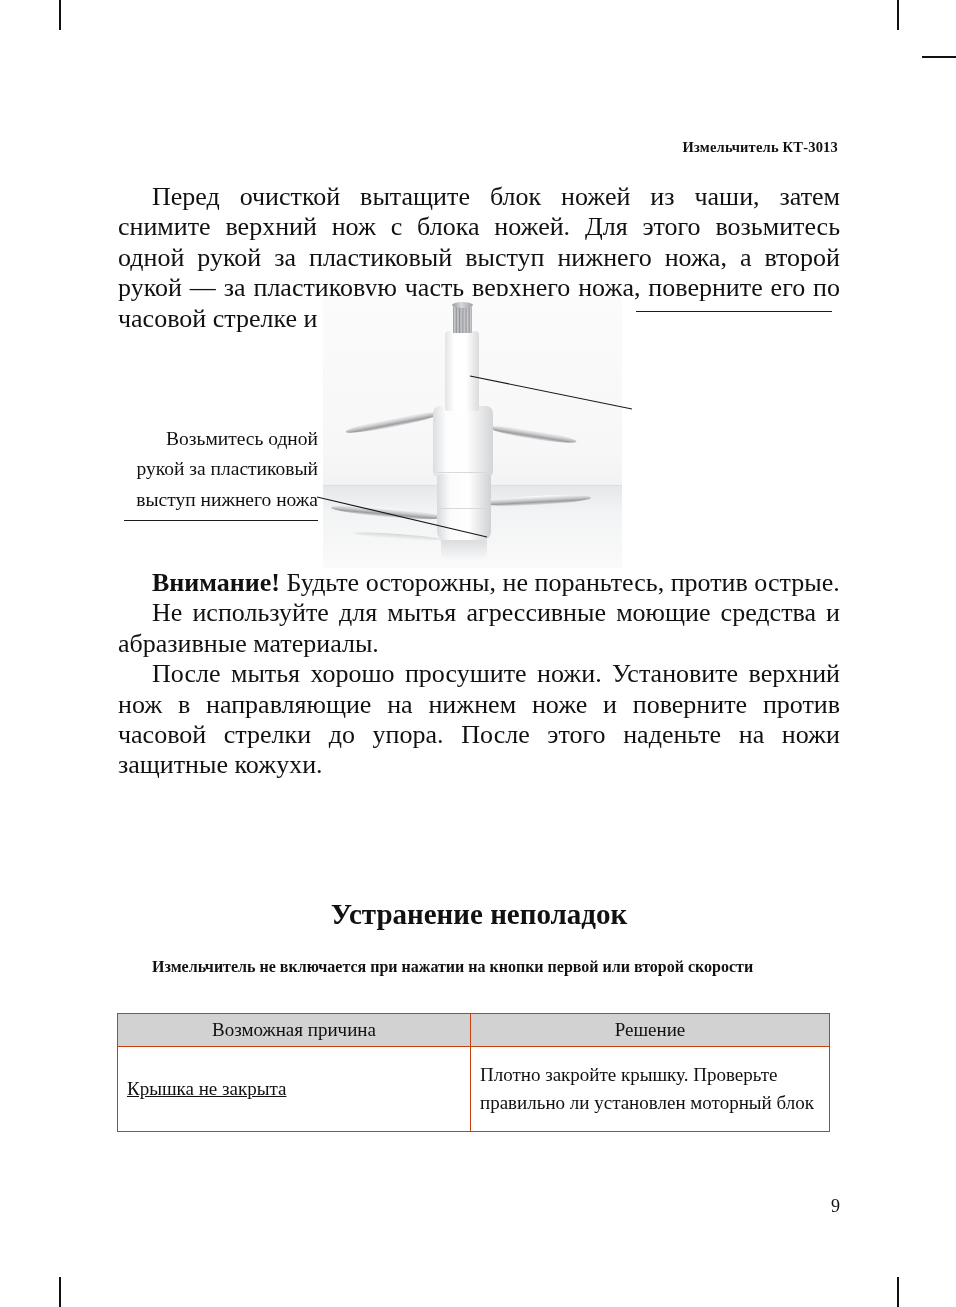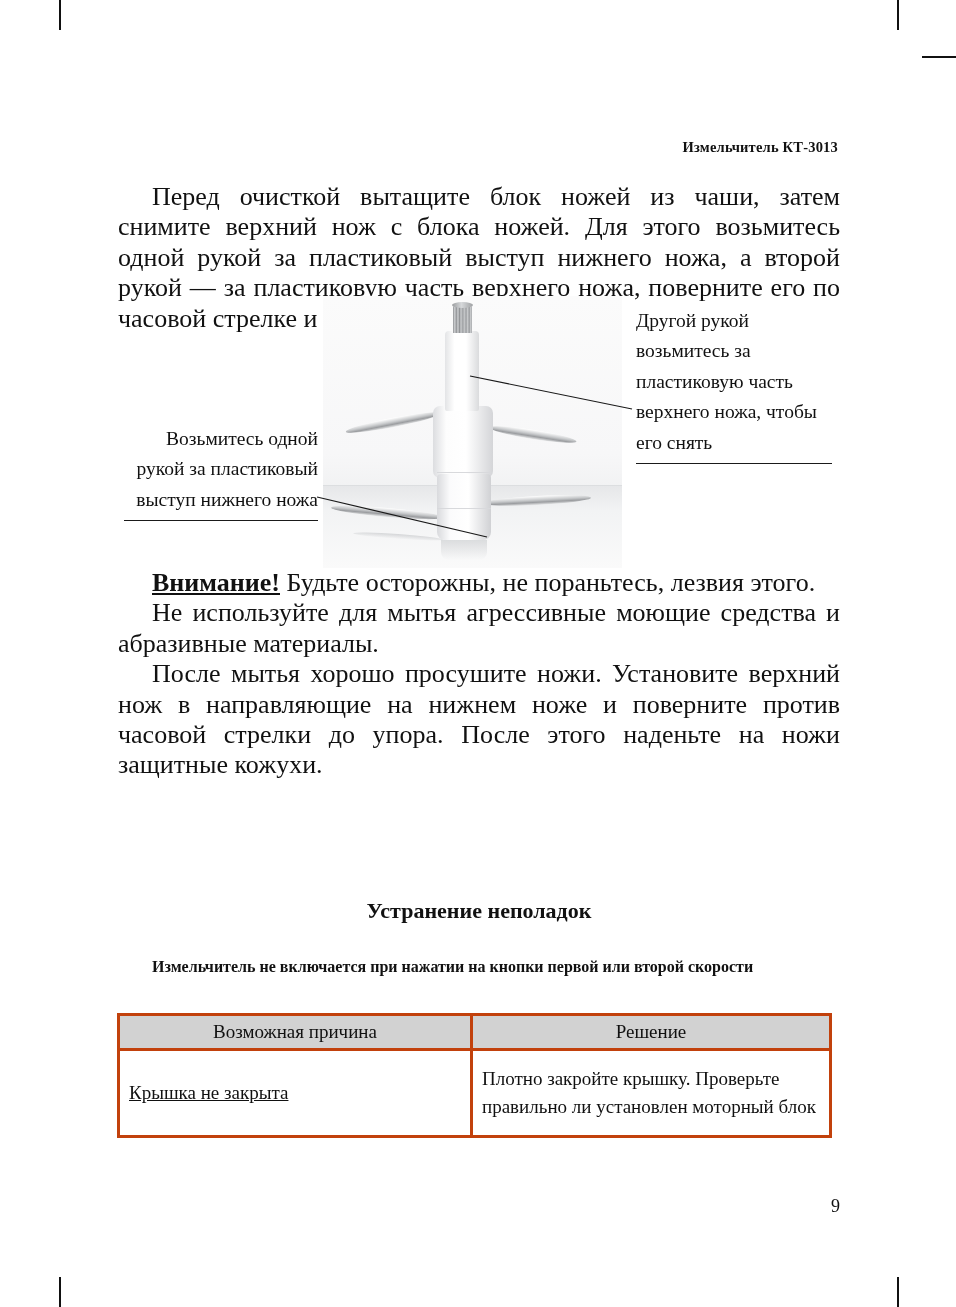--- a/index.html
+++ b/index.html
@@ -47,21 +47,21 @@
     width: 722px;
     font-size: 26px;
     line-height: 30.4px;
     text-align: justify;
     text-justify: inter-word;
   }
   .body-block p {
     margin: 0;
     text-indent: 34px;
   }
-  .lead-bold { font-weight: bold; text-decoration: underline; }
+  .lead-bold { font-weight: bold; }
 
   .para-top { top: 182px; }
   .para-mid { top: 568px; }
 
   
   .figure-wrap {
     position: absolute;
     left: 323px;
     top: 296px;
     width: 299px;
@@ -213,21 +213,21 @@
     pointer-events: none;
   }
 
   
   .section-heading {
     position: absolute;
     left: 118px;
     top: 898px;
     width: 722px;
     text-align: center;
-    font-size: 22px;
+    font-size: 29px;
     font-weight: bold;
   }
   .sub-heading {
     position: absolute;
     left: 118px;
     top: 952px;
     width: 722px;
     font-size: 16px;
     line-height: 29px;
     font-weight: bold;
@@ -240,21 +240,21 @@
     position: absolute;
     left: 117px;
     top: 1013px;
     width: 712px;
     border-collapse: collapse;
     font-size: 19px;
     table-layout: fixed;
   }
   .trouble-table th,
   .trouble-table td {
-    border: 3px solid #c2410c;
+    border: 1px solid #c2410c;
     padding: 0;
     vertical-align: middle;
     font-weight: normal;
   }
   .trouble-table thead th {
     background: #d2d2d2;
     text-align: center;
     height: 32px;
     line-height: 32px;
   }
@@ -316,31 +316,30 @@
   </div>
 
   <svg class="leaders" viewBox="0 0 956 1307" width="956" height="1307" aria-hidden="true">
 
     <path d="M 470 376 L 632 409" stroke="#1a1a1a" stroke-width="1.2" fill="none"></path>
 
     <path d="M 317 497 L 487 537" stroke="#1a1a1a" stroke-width="1.2" fill="none"></path>
   </svg>
 
   <div class="callout callout-right">
-    <span>Другой рукой возьмитесь за пластиковую часть верхнего ножа, чтобы его снять</span>
     <span class="underline"></span>
   </div>
 
   <div class="callout callout-left">
     <span>Возьмитесь одной рукой за пластиковый выступ нижнего ножа</span>
     <span class="underline"></span>
   </div>
 
   <div class="body-block para-mid">
-    <p><span class="lead-bold">Внимание!</span><span> Будьте осторожны, не пораньтесь, лезвия этого.</span></p>
+    <p><span class="lead-bold">Внимание!</span><span> Будьте осторожны, не пораньтесь, против острые.</span></p>
     <p>Не используйте для мытья агрессивные моющие средства и абразивные материалы.</p>
     <p>После мытья хорошо просушите ножи. Установите верхний нож в направляющие на нижнем ноже и поверните против часовой стрелки до упора. После этого наденьте на ножи защитные кожухи.</p>
   </div>
 
   <div class="section-heading">Устранение неполадок</div>
   <div class="sub-heading">Измельчитель не включается при нажатии на кнопки первой или второй скорости</div>
 
   <table class="trouble-table">
     <colgroup>
       <col class="col-cause">

